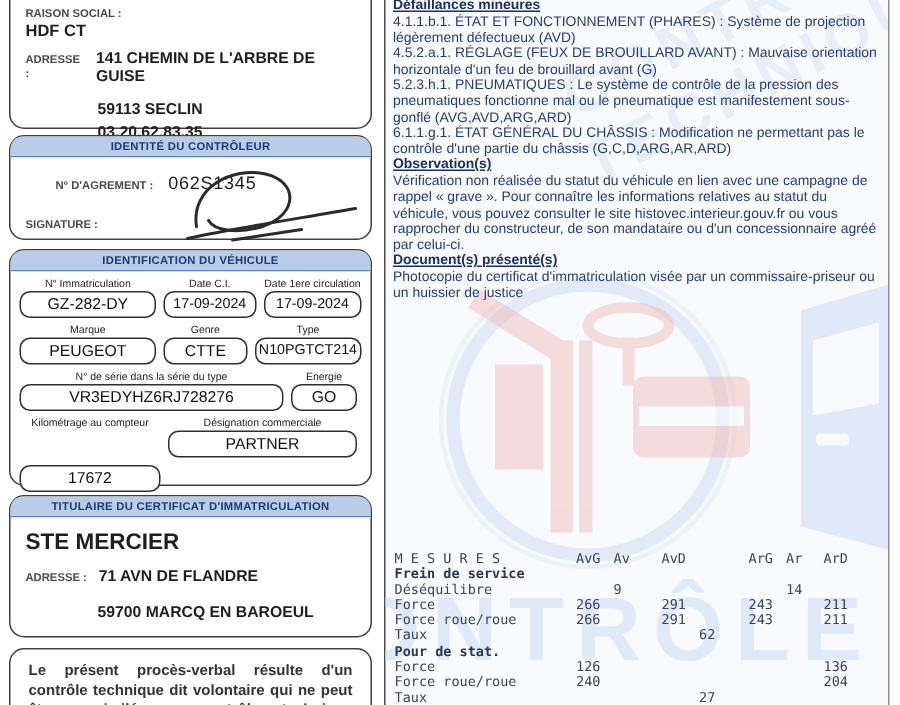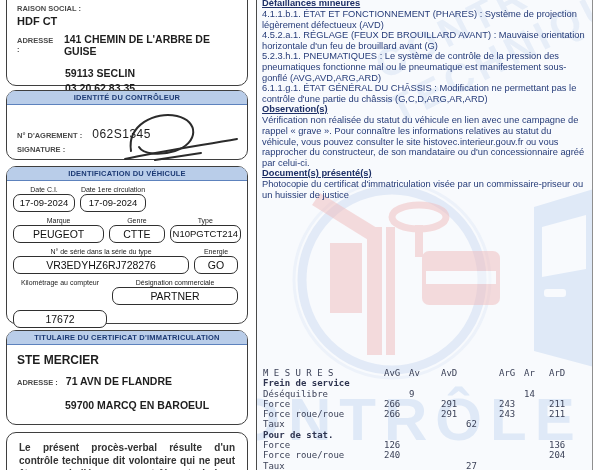--- a/index.html
+++ b/index.html
@@ -19,21 +19,21 @@
   .b2-line{position:absolute;left:10px;display:flex;gap:10px;align-items:baseline;}
   .agr{font-size:12px;color:#1c1c1c;letter-spacing:.5px;}
   .sig{position:absolute;right:6px;top:2px;}
   
   .frow{display:flex;gap:5px;padding:0 6px;margin-top:2px;}
   .fcell{display:flex;flex-direction:column;}
   .flab{font-size:7px;text-align:center;color:#222;margin:3px 0 1px;white-space:nowrap;}
   .fbox{border:1.3px solid #2f2f2f;border-radius:7px;height:16px;line-height:16px;text-align:center;
         font-size:10.5px;color:#101010;background:#fff;white-space:nowrap;overflow:hidden;}
   .b4-in{padding:8px 10px;}
-  .b4-name{font-size:12px;font-weight:bold;color:#1e1e1e;margin-bottom:8px;}
+  .b4-name{font-size:15px;font-weight:bold;color:#1e1e1e;margin-bottom:8px;}
   .note-in{padding:8px 12px;font-size:10px;font-weight:600;color:#333;text-align:justify;line-height:13px;}
   
   .rightcol{position:absolute;top:0;left:256px;width:335px;height:470px;background:#f8fafd;
             border-left:1px solid #4a4a4a;border-right:1px solid #8f8f8f;overflow:hidden;box-sizing:content-box;}
   .rcontent{position:relative;z-index:2;padding:0 5px;}
   .rhead{font-size:9.3px;font-weight:bold;text-decoration:underline;color:#1d2f66;line-height:11px;}
   .rtext{font-size:9.3px;line-height:10.6px;color:#253b78;}
   .rtext p{margin:0;}
   .first-head{margin-top:-2px;}
   
@@ -65,40 +65,44 @@
         <span class="val">141 CHEMIN DE L'ARBRE DE GUISE</span>
       </div>
       <div class="val indent" style="margin-top:10px;">59113 SECLIN</div>
       <div class="val indent">03.20.62.83.35</div>
     </div>
   </div>
 
   <div class="box" style="top:90px;height:70px;">
     <div class="bhead">IDENTITÉ DU CONTRÔLEUR</div>
     <div class="b2-in">
-      <div class="b2-line" style="top:22px;">
+      <div class="b2-line" style="top:10px;margin-left:20px;">
         <span class="slab">N° D'AGREMENT :</span>
         <span class="agr">062S1345</span>
       </div>
       <div class="b2-line" style="top:40px;">
         <span class="slab">SIGNATURE :</span>
       </div>
       <svg class="sig" width="120" height="56" viewBox="0 0 120 56">
         <g fill="none" stroke="#2b2b2b" stroke-width="2" stroke-linecap="round">
           <path d="M10 44 C 6 18 34 4 56 9 C 78 14 78 36 54 44 C 38 49 22 47 18 40"></path>
           <path d="M4 52 C 36 45 76 39 116 32"></path>
           <path d="M34 53 L 80 46"></path>
         </g>
       </svg>
     </div>
   </div>
 
   <div class="box" style="top:166px;height:158px;">
     <div class="bhead">IDENTIFICATION DU VÉHICULE</div>
     <div class="frow">
+      <div class="fcell" style="width:92px;">
+        <div class="flab">N° Immatriculation</div>
+        <div class="fbox">GZ-282-DY</div>
+      </div>
       <div class="fcell" style="width:62px;">
         <div class="flab">Date C.I.</div>
         <div class="fbox" style="font-size:9.5px;">17-09-2024</div>
       </div>
       <div class="fcell" style="width:66px;">
         <div class="flab">Date 1ere circulation</div>
         <div class="fbox" style="font-size:9.5px;">17-09-2024</div>
       </div>
     </div>
     <div class="frow">

